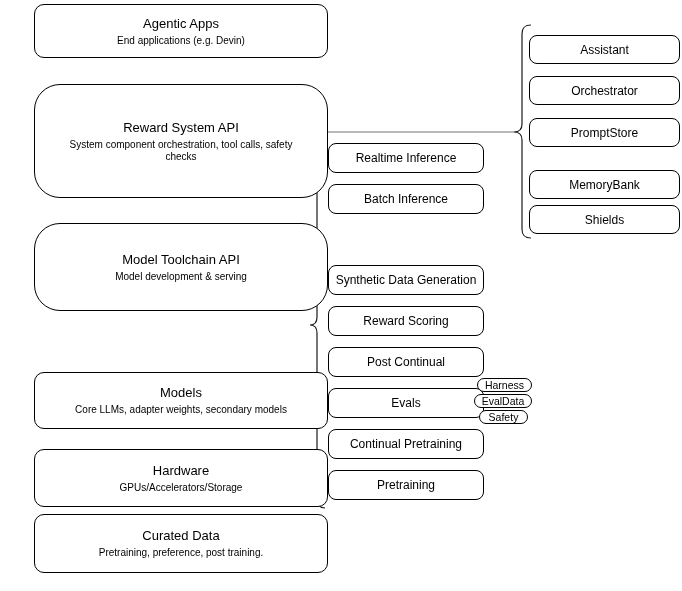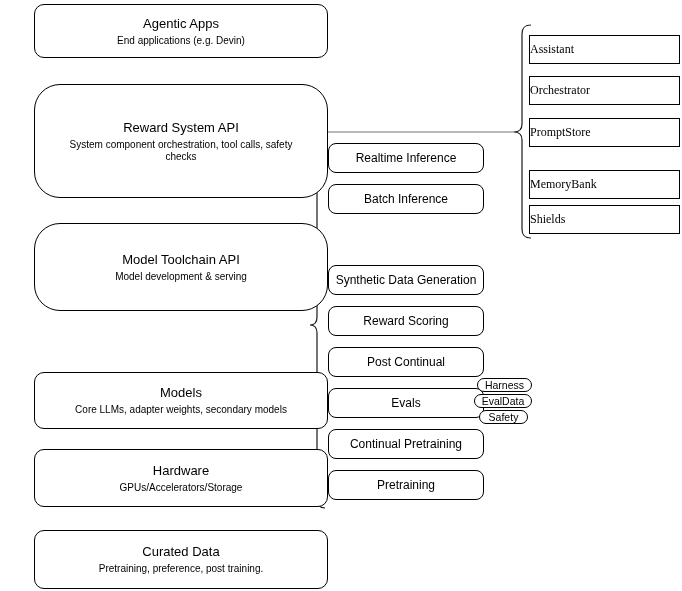--- a/index.html
+++ b/index.html
@@ -18,35 +18,35 @@
     display:flex; flex-direction:column; align-items:center; justify-content:center;
     text-align:center; padding:0 28px;margin-left:30px;
   }
   .lbox .t { font-size:13px; line-height:15px; }
   .lbox .s { font-size:10px; line-height:12px; margin-top:4px; }
   .b1 { top:4px;   height:54px;  }
   .b2 { top:84px;  height:114px; border-radius:26px; }
   .b3 { top:223px; height:88px; border-radius:26px; }
   .b4 { top:372px; height:57px;  }
   .b5 { top:449px; height:58px;  }
-  .b6 { top:530px; height:59px;  }
+  .b6 { top:514px; height:59px;  }
 
   
   .mbox {
     position:absolute; left:328px; width:156px; height:30px; box-sizing:border-box;
     border:1.3px solid #000; border-radius:8px; background:#fff;
     display:flex; align-items:center; justify-content:center;
     font-size:12px; z-index:1;
   }
   
   .rbox {
     position:absolute; left:529px; width:151px; height:29px; box-sizing:border-box;
-    border:1.3px solid #000; border-radius:0; background:#fff;
-    display:flex; align-items:center; justify-content:flex-start;
-    font-size:12px; text-align:center; z-index:1;font-family:Liberation Serif, serif;
+    border:1.3px solid #000; border-radius:8px; background:#fff;
+    display:flex; align-items:center; justify-content:center;
+    font-size:12px; text-align:center; z-index:1;
   }
   
   .pill {
     position:absolute; height:14px; box-sizing:border-box;
     border:1px solid #000; border-radius:8px; background:#fff;
     display:flex; align-items:center; justify-content:center;
     font-size:10.5px; line-height:12px; z-index:3;
   }
   .pill-harness  { left:477px; top:378px; width:55px; }
   .pill-evaldata { left:474px; top:394px; width:58px; }

